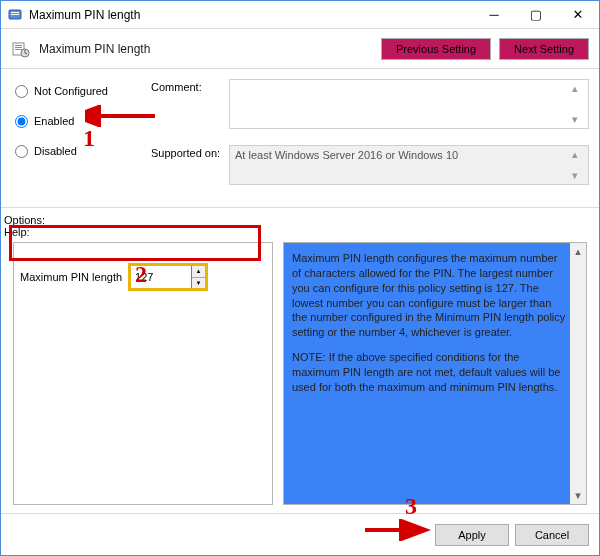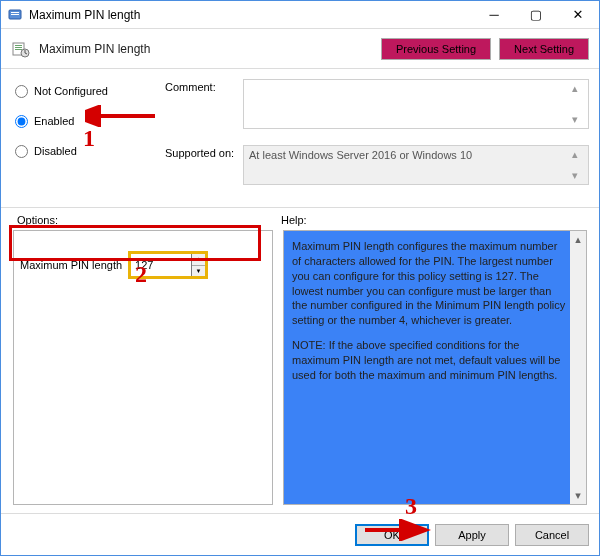--- a/index.html
+++ b/index.html
@@ -7,31 +7,31 @@
   .window { width: 600px; height: 556px; border: 1px solid #4a8de0; background: #fff; display: flex; flex-direction: column; position: relative; }
   .titlebar { height: 28px; display: flex; align-items: center; padding-left: 6px; border-bottom: 1px solid #ddd; }
   .titlebar-icon { width: 16px; height: 16px; margin-right: 6px; display:flex; align-items:center; justify-content:center;}
   .titlebar-title { flex: 1; font-size: 12px; color: #000; }
   .winbtns { display: flex; height: 100%; }
   .winbtn { width: 42px; display: flex; align-items: center; justify-content: center; font-size: 13px; cursor: default; }
   .header-row { height: 40px; display: flex; align-items: center; padding: 0 10px; border-bottom: 1px solid #dcdcdc; gap: 8px; }
   .policy-icon { width: 20px; height: 20px; display:flex; align-items:center; justify-content:center;}
   .policy-title { flex: 1; font-size: 12px; color: #222; }
   .nav-btn { height: 22px; padding: 0 14px; background: #be185d; border: 1px solid #adadad; cursor: default; font-size: 11px; }
-  .config-area { display: flex; padding: 10px 10px 6px 14px; gap: 28px; border-bottom: 1px solid #dcdcdc; }
+  .config-area { display: flex; padding: 10px 10px 6px 14px; gap: 14px; border-bottom: 1px solid #dcdcdc; }
   .radios { width: 122px; padding-top: 2px; }
   .radio-row { display: flex; align-items: center; gap: 6px; height: 20px; margin-bottom: 10px; font-size: 11px; color: #000; cursor: default; }
   .radio-row input { margin: 0; }
   .cs-col { flex: 1; }
   .cs-row { display: flex; align-items: flex-start; margin-bottom: 16px; }
   .cs-label { width: 78px; padding-top: 2px; font-size: 11px; color: #000; white-space: nowrap; }
   .textarea-like { flex: 1; border: 1px solid #d0d0d0; background: #fff; height: 50px; position: relative; }
   .textarea-like.readonly { background: #f0f0f0; height: 40px; padding: 3px 18px 3px 5px; color: #555; }
   .scrollhint { position: absolute; right: 2px; top: 2px; bottom: 2px; width: 14px; display: flex; flex-direction: column; justify-content: space-between; color: #999; font-size: 9px; }
-  .mid-labels { display: flex; padding: 6px 12px 4px 16px; }
+  .mid-labels { display: flex; padding: 6px 12px 4px 3px; flex-direction: column; }
   .mid-labels div:first-child { width: 264px; }
   .lower { flex: 1; display: flex; padding: 0 12px 8px 12px; gap: 10px; min-height: 0; }
   .options-pane { width: 260px; border: 1px solid #b5b5b5; background: #fff; padding: 20px 6px 6px 6px; }
   .opt-row { display: flex; align-items: center; gap: 6px; }
   .opt-label { white-space: nowrap; font-size: 11px; }
   .spinner { display: flex; border: 3px solid #eab308; height: 28px; }
   .spinner input { border: none; outline: none; width: 60px; padding: 0 4px; font-size: 11px; }
   .spinner .spins { width: 14px; display: flex; flex-direction: column; border-left: 1px solid #7a7a7a; }
   .spinner .spins div { flex: 1; display:flex; align-items:center; justify-content:center; font-size: 6px; background:#f0f0f0; cursor:default;}
   .spinner .spins div:first-child { border-bottom:1px solid #aaa;}
@@ -143,21 +143,20 @@
       <p>Maximum PIN length configures the maximum number of characters allowed for the PIN.  The largest number you can configure for this policy setting is 127. The lowest number you can configure must be larger than the number configured in the Minimum PIN length policy setting or the number 4, whichever is greater.</p>
       <p>NOTE: If the above specified conditions for the maximum PIN length are not met, default values will be used for both the maximum and minimum PIN lengths.</p>
       <div class="help-scroll">
           <span>▴</span>
           <span>▾</span>
         </div>
     </div>
   </div>
 
   <div class="button-row">
-    <button class="dlg-btn default">OK</button>
     <button class="dlg-btn">Apply</button>
     <button class="dlg-btn">Cancel</button>
   </div>
 
   <svg class="anno-arrow" style="left:84px; top:104px;" width="76" height="22">
     <defs>
         <marker id="ah1" markerWidth="8" markerHeight="8" refX="2" refY="3" orient="auto">
           <path d="M0,0 L0,6 L8,3 z" fill="#d40000"></path>
         </marker>
       </defs>

